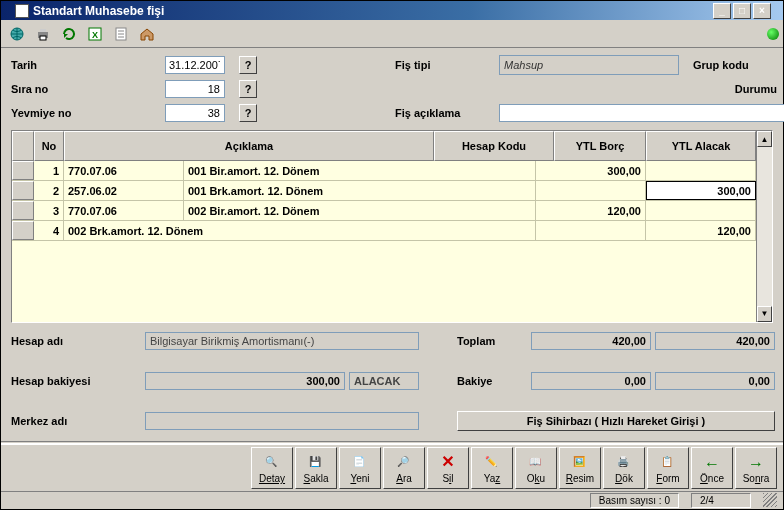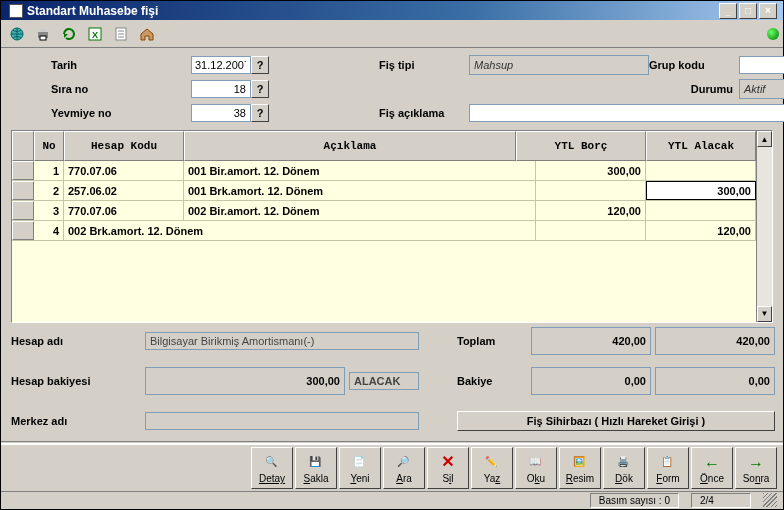--- a/index.html
+++ b/index.html
@@ -1,66 +1,66 @@
 <!DOCTYPE html>
 <html><head>
 <meta charset="utf-8">
 <style>
   * { box-sizing: border-box; margin: 0; padding: 0; }
   body { font-family: Tahoma, Arial, sans-serif; font-size: 11px; background: #d4d0c8; width: 784px; height: 510px; overflow: hidden; }
   
   .window { width: 784px; height: 510px; border: 1px solid #000; background: #d4d0c8; display: flex; flex-direction: column; }
   
-  .titlebar { height: 22px; background: linear-gradient(90deg, #0a246a 0%, #3a6ea5 60%, #a6caf0 100%); color: #fff; display: flex; align-items: center; padding: 0 6px; }
+  .titlebar { height: 22px; background: linear-gradient(90deg, #0a246a 0%, #3a6ea5 60%, #a6caf0 100%); color: #fff; display: flex; align-items: center; padding: 0 12px; }
   .titlebar-icon { width:14px; height:14px; margin: 0 4px 0 2px; background:#fff; border:1px solid #555; }
   .titlebar-text { flex:1; font-weight:bold; font-size:12px; }
   .titlebar-btns { display:flex; gap:2px; }
   .titlebar-btn { width:18px; height:16px; background:#d4d0c8; border:1px solid #fff; border-right-color:#404040; border-bottom-color:#404040; display:flex; align-items:center; justify-content:center; font-size:10px; font-weight:bold; font-family:Arial; cursor:pointer; }
   
   .toolbar { height:28px; background:#d4d0c8; border-bottom:1px solid #808080; display:flex; align-items:center; padding:2px 4px; gap:3px; }
   .tb-btn { width:23px; height:23px; border:1px solid #d4d0c8; display:flex; align-items:center; justify-content:center; cursor:pointer; }
   .tb-icon { width:16px; height:16px; }
   .dot-green { width:12px; height:12px; border-radius:50%; background:radial-gradient(circle at 35% 35%, #6f6, #070); }
   
-  .form-area { padding:6px 10px 2px 10px; display:grid; grid-template-columns: 140px 60px 18px 110px 90px 180px 90px 48px 18px; grid-auto-rows: 22px; gap:2px 0; align-items:center;margin-left:40px; }
+  .form-area { padding:6px 10px 2px 10px; display:grid; grid-template-columns: 140px 60px 18px 110px 90px 180px 90px 48px 18px; grid-auto-rows: 22px; gap:2px 14px; align-items:center; }
   .lbl { font-weight:bold; color:#000; }
   .inp { height:18px; border:1px solid #7f9db9; background:#fff; padding:0 3px; font-family:inherit; font-size:11px; }
   .inp.center { text-align:right; padding-right:4px; }
   .q-btn { width:18px; height:18px; background:#d4d0c8; border:1px solid #fff; border-right-color:#404040; border-bottom-color:#404040; display:inline-flex; align-items:center; justify-content:center; font-weight:bold; cursor:pointer; }
   .val-box { height:20px; border:1px solid #7f9db9; background:#d4d0c8; padding:0 4px; display:flex; align-items:center; font-style:italic; color:#333; }
   
   .grid-wrap { margin:4px 10px 4px 10px; border:1px solid #808080; border-right-color:#fff; border-bottom-color:#fff; height:220px; display:flex; }
   .grid-inner { flex:1; background:#ffffe1; display:flex; flex-direction:column; }
-  .grid-head { display:flex; background:#d4d0c8; height:30px;font-family:Liberation Mono, monospace; }
+  .grid-head { display:flex; background:#d4d0c8; height:30px; }
   .gh { border:1px solid #fff; border-right-color:#808080; border-bottom-color:#808080; display:flex; align-items:center; justify-content:center; font-weight:bold; text-align:center; padding:0 2px; }
   .gh.sel{ width:22px; }
   .gh.no{ width:30px; }
   .gh.hk{ width:120px; }
   .gh.ac{ flex:1; }
-  .gh.borc{ width:130px; }
+  .gh.borc{ width:92px; }
   .gh.alac{ width:110px; }
   
   .grid-body { flex:1; overflow:auto; }
   .gr { display:flex; height:20px; border-bottom:1px solid #c5c5a8; }
   .gc { border-right:1px solid #c5c5a8; padding:0 4px; display:flex; align-items:center; }
   .gc.sel{ width:22px; background:#d4d0c8; border:1px solid #fff; border-right-color:#808080; border-bottom-color:#808080; }
   .gc.no{ width:30px; justify-content:flex-end; font-weight:bold; }
   .gc.hk{ width:120px; font-weight:bold; }
   .gc.ac{ flex:1; font-weight:bold; }
   .gc.borc{ width:110px; justify-content:flex-end; font-weight:bold; }
   .gc.alac{ width:110px; justify-content:flex-end; font-weight:bold; }
   .gc.alac.active { background:#fff; border:1px solid #000; }
   
   .grid-scroll { width:16px; background:#d4d0c8; border-left:1px solid #808080; display:flex; flex-direction:column; }
   .sc-btn { height:16px; background:#d4d0c8; border:1px solid #fff; border-right-color:#404040; border-bottom-color:#404040; display:flex; align-items:center; justify-content:center; font-size:8px; }
   .sc-track { flex:1; background:#e8e5de; }
   
   .bottom-form { padding:4px 10px 4px 10px; display:grid; grid-template-columns: 130px 200px 70px 30px 70px 120px 120px; grid-auto-rows:20px; gap:20px 4px; align-items:center; }
   .txt-ro { height:18px; border:1px solid #7f9db9; background:#d4d0c8; padding:0 4px; display:flex; align-items:center; color:#444; }
-  .num-ro { height:28px; border:1px solid #7f9db9; background:#d4d0c8; padding:0 4px; display:flex; align-items:center; justify-content:flex-end; font-weight:bold; }
+  .num-ro { height:18px; border:1px solid #7f9db9; background:#d4d0c8; padding:0 4px; display:flex; align-items:center; justify-content:flex-end; font-weight:bold; }
   .wiz-btn { grid-column:5 / span 3; height:20px; border:1px solid #fff; border-right-color:#404040; border-bottom-color:#404040; background:#d4d0c8; font-weight:bold; font-family:inherit; font-size:11px; cursor:pointer; }
   
   .sep { height:4px; border-top:1px solid #808080; border-bottom:1px solid #fff; margin:6px 0 0 0; }
   
   .btn-toolbar { height:48px; display:flex; align-items:center; justify-content:flex-end; padding:2px 6px; gap:2px; border-top:1px solid #fff; }
   .big-btn { width:42px; height:42px; border:1px solid #fff; border-right-color:#404040; border-bottom-color:#404040; background:#d4d0c8; display:flex; flex-direction:column; align-items:center; justify-content:center; cursor:pointer; font-size:10px; gap:2px; }
   .big-btn .ic { width:18px; height:18px; display:flex; align-items:center; justify-content:center; }
   .big-btn u { text-decoration:underline; }
   
   .statusbar { height:20px; background:#d4d0c8; border-top:1px solid #808080; display:flex; align-items:center; justify-content:flex-end; padding:0 6px; gap:12px; font-size:10px; }
@@ -151,22 +151,22 @@
     <div></div>
     <div class="lbl">Fiş açıklama</div>
     <input class="inp" style="grid-column: span 4;" value="">
   </div>
 
   <div class="grid-wrap">
     <div class="grid-inner">
       <div class="grid-head">
         <div class="gh sel"></div>
         <div class="gh no">No</div>
+        <div class="gh ac">Açıklama</div>
         <div class="gh hk">Hesap Kodu</div>
-        <div class="gh ac">Açıklama</div>
         <div class="gh borc">YTL Borç</div>
         <div class="gh alac">YTL Alacak</div>
       </div>
       <div class="grid-body" id="grid-body">
           <div class="gr">
             <div class="gc sel"></div>
             <div class="gc no">1</div>
             <div class="gc hk">770.07.06</div>
             <div class="gc ac">001 Bir.amort. 12. Dönem</div>
             <div class="gc borc">300,00</div>

